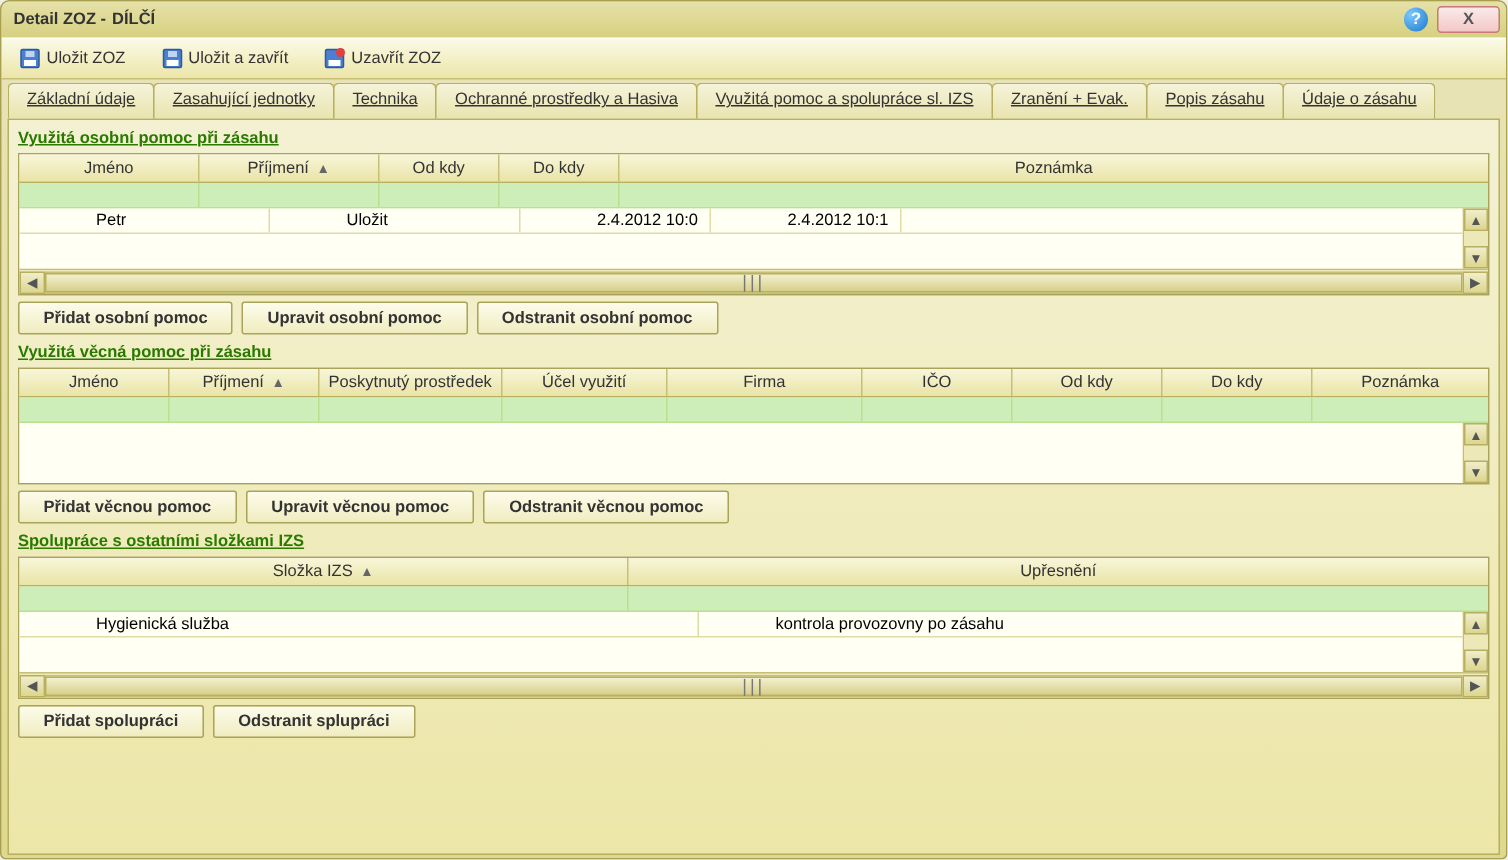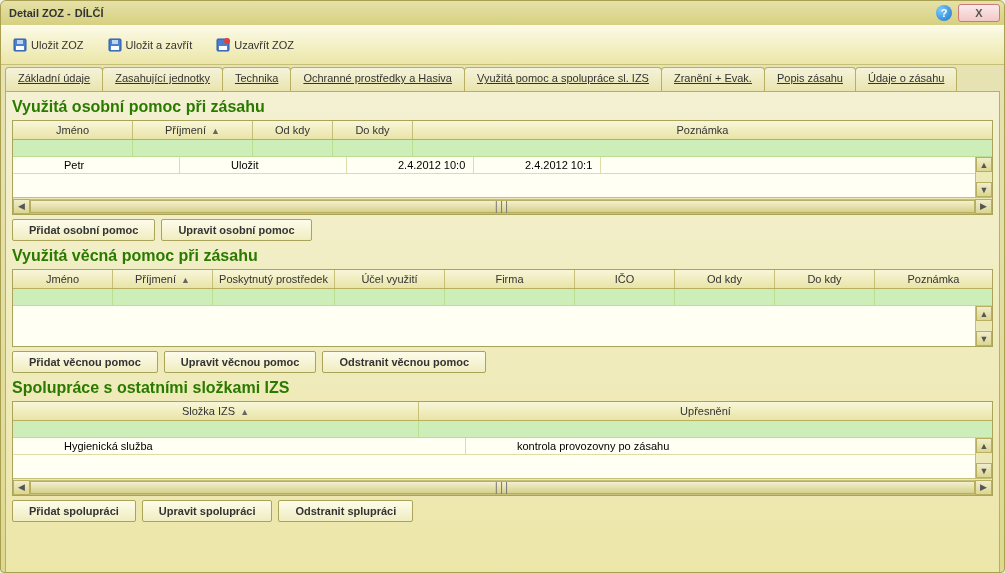--- a/index.html
+++ b/index.html
@@ -44,21 +44,21 @@
     width: 42px; height: 18px;
     background: linear-gradient(to bottom, #fbeaea, #f3c7c7);
     border: 1px solid #c97a7a;
     border-radius: 3px;
     color: #555; font-weight: bold;
     display: inline-flex; align-items: center; justify-content: center;
     cursor: pointer;
   }
 
   .toolbar {
-    height: 40px;
+    height: 28px;
     background: linear-gradient(to bottom, #fbfae6, #ece6a8);
     border-top: 1px solid #fffef0;
     border-bottom: 1px solid #c5bf78;
     display: flex;
     align-items: center;
     padding: 0 6px;
     gap: 12px;
   }
   .tool-btn {
     display: inline-flex;
@@ -102,22 +102,23 @@
     margin: 0 4px 4px 4px;
     background: linear-gradient(to bottom, #f4f1d3, #ece6a8);
     height: 491px;
     padding: 4px 6px;
     overflow: hidden;
   }
 
   .section-title {
     color: #2a7a00;
     font-weight: bold;
+    text-decoration: underline;
     margin: 2px 0 4px 0;
-    font-size: 16px;
+    font-size: 11px;
   }
 
   .grid {
     border: 1px solid #a9a45a;
     background: #fdfceb;
   }
   .grid-header {
     display: flex;
     background: linear-gradient(to bottom, #f8f6da, #e9e4a6);
     border-bottom: 1px solid #b8b060;
@@ -350,20 +351,21 @@
           <div class="hs-thumb">
               <span class="hs-grip">|||</span>
             </div>
         </div>
         <div class="hs-btn">▶</div>
       </div>
     </div>
     <div class="btn-row">
       <div class="action-btn">Přidat osobní pomoc</div>
       <div class="action-btn">Upravit osobní pomoc</div>
+      <div class="action-btn">Odstranit osobní pomoc</div>
     </div>
 
     <div class="section-title">Využitá věcná pomoc při zásahu</div>
     <div class="grid g2">
       <div class="grid-header">
         <div class="gh-cell c1">Jméno</div>
         <div class="gh-cell c2">
           <span>Příjmení</span>
           <span class="sort-ind">▲</span>
         </div>
@@ -432,18 +434,17 @@
         <div class="hs-track">
           <div class="hs-thumb">
               <span class="hs-grip">|||</span>
             </div>
         </div>
         <div class="hs-btn">▶</div>
       </div>
     </div>
     <div class="btn-row">
       <div class="action-btn" style="min-width:120px;">Přidat spolupráci</div>
-      <div class="action-btn" style="min-width:120px;">Upravit spolupráci</div>
       <div class="action-btn" style="min-width:120px;">Odstranit splupráci</div>
     </div>
 
   </div>
 </div>
 
 </body></html>

